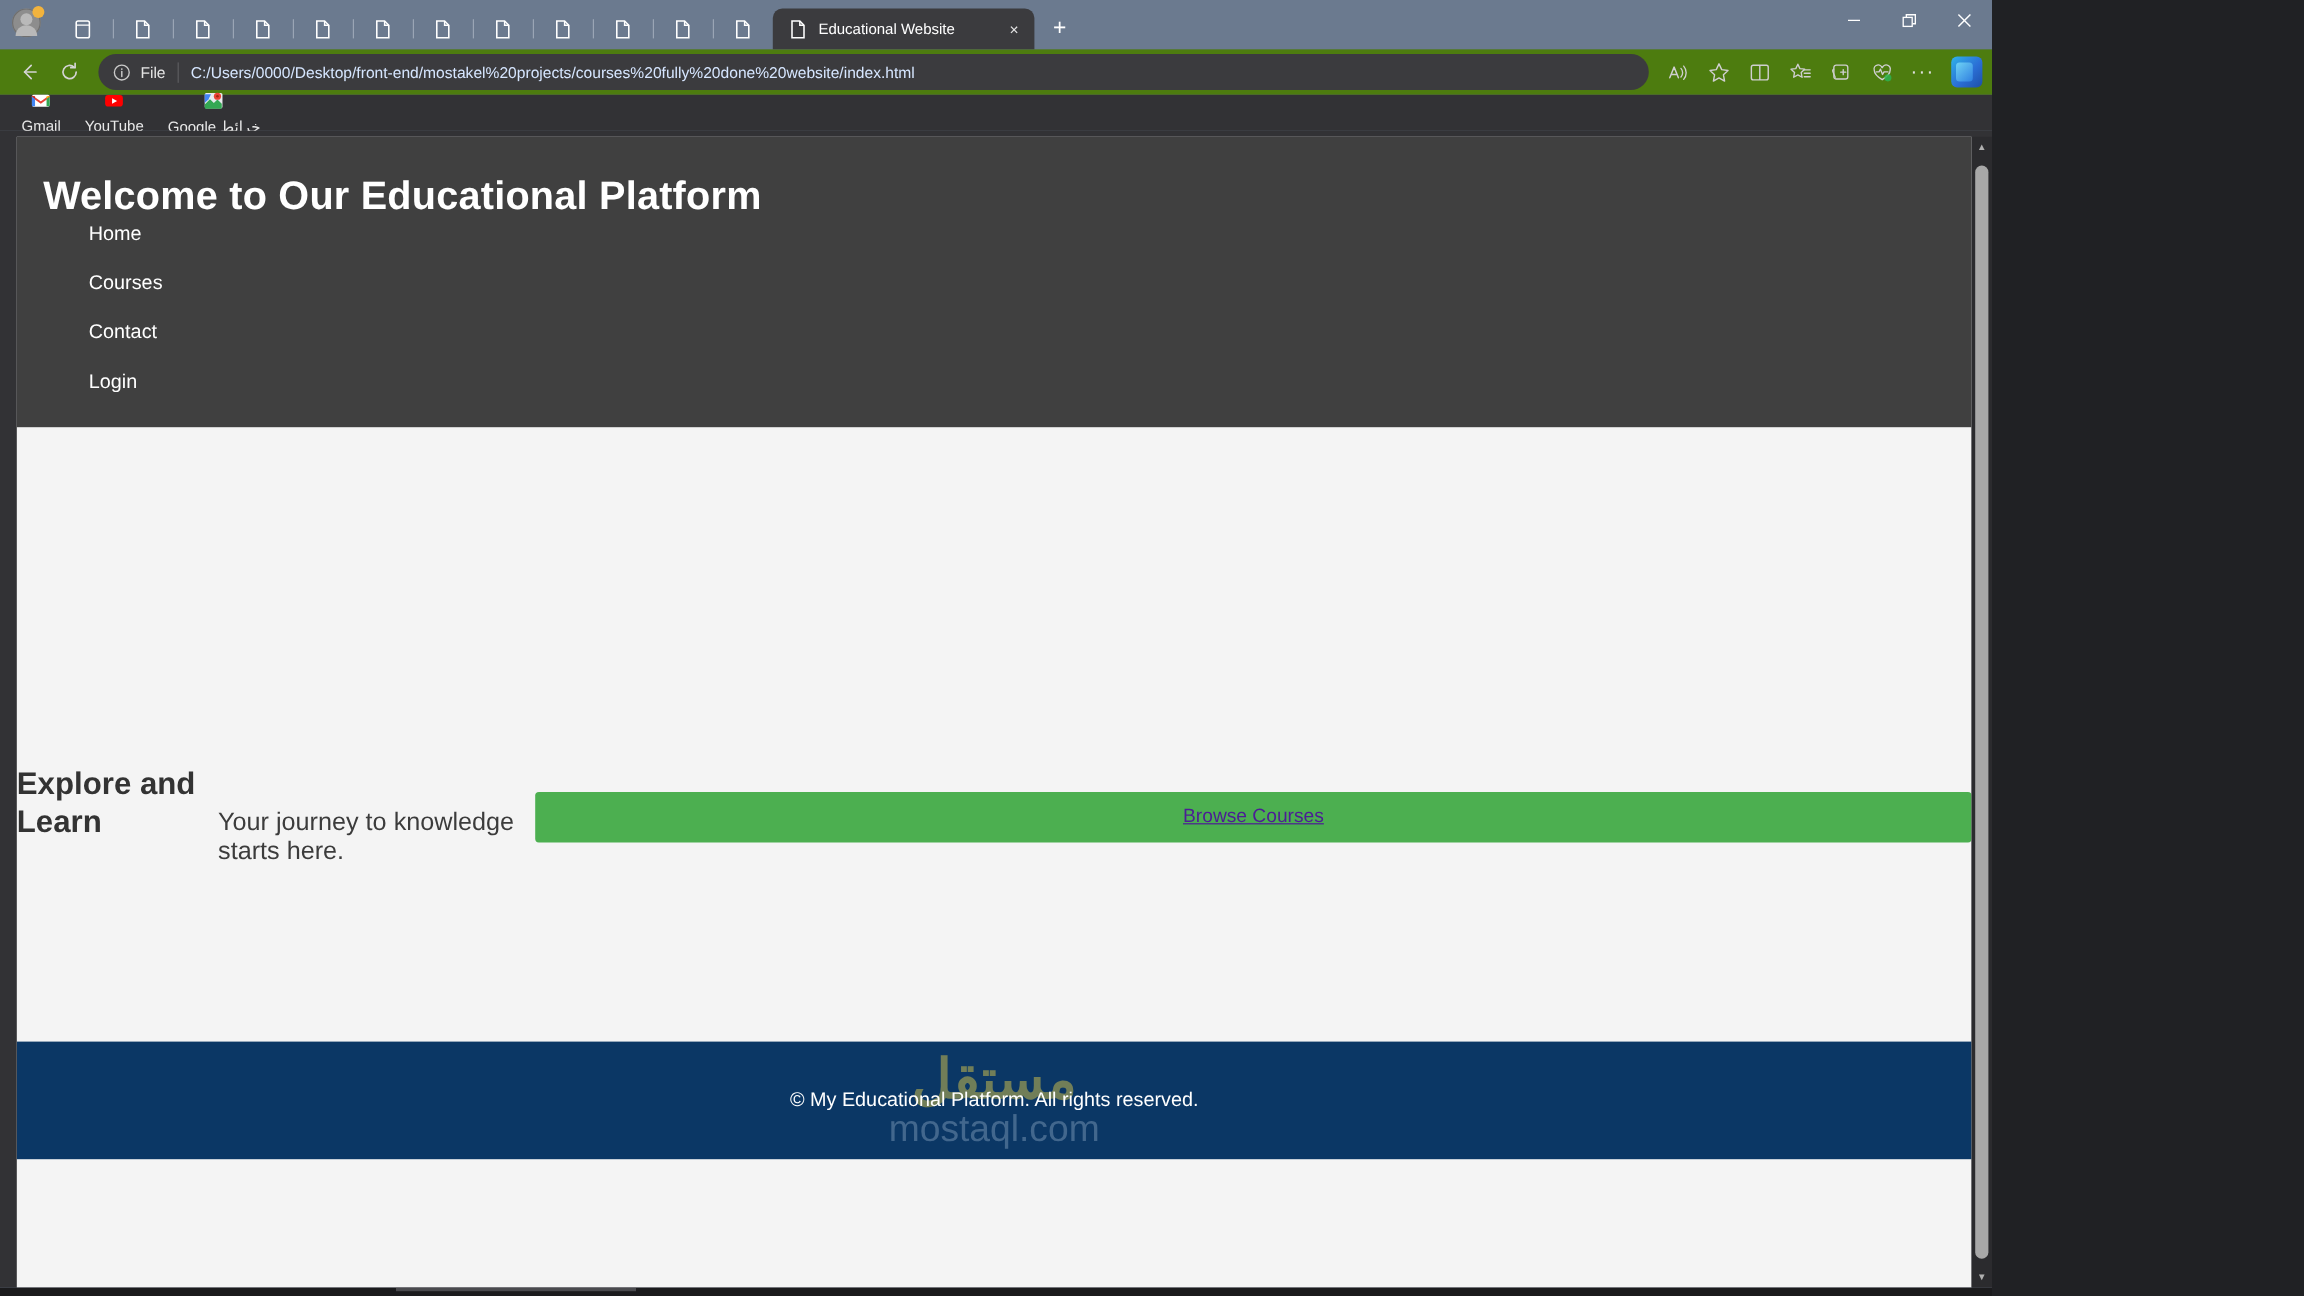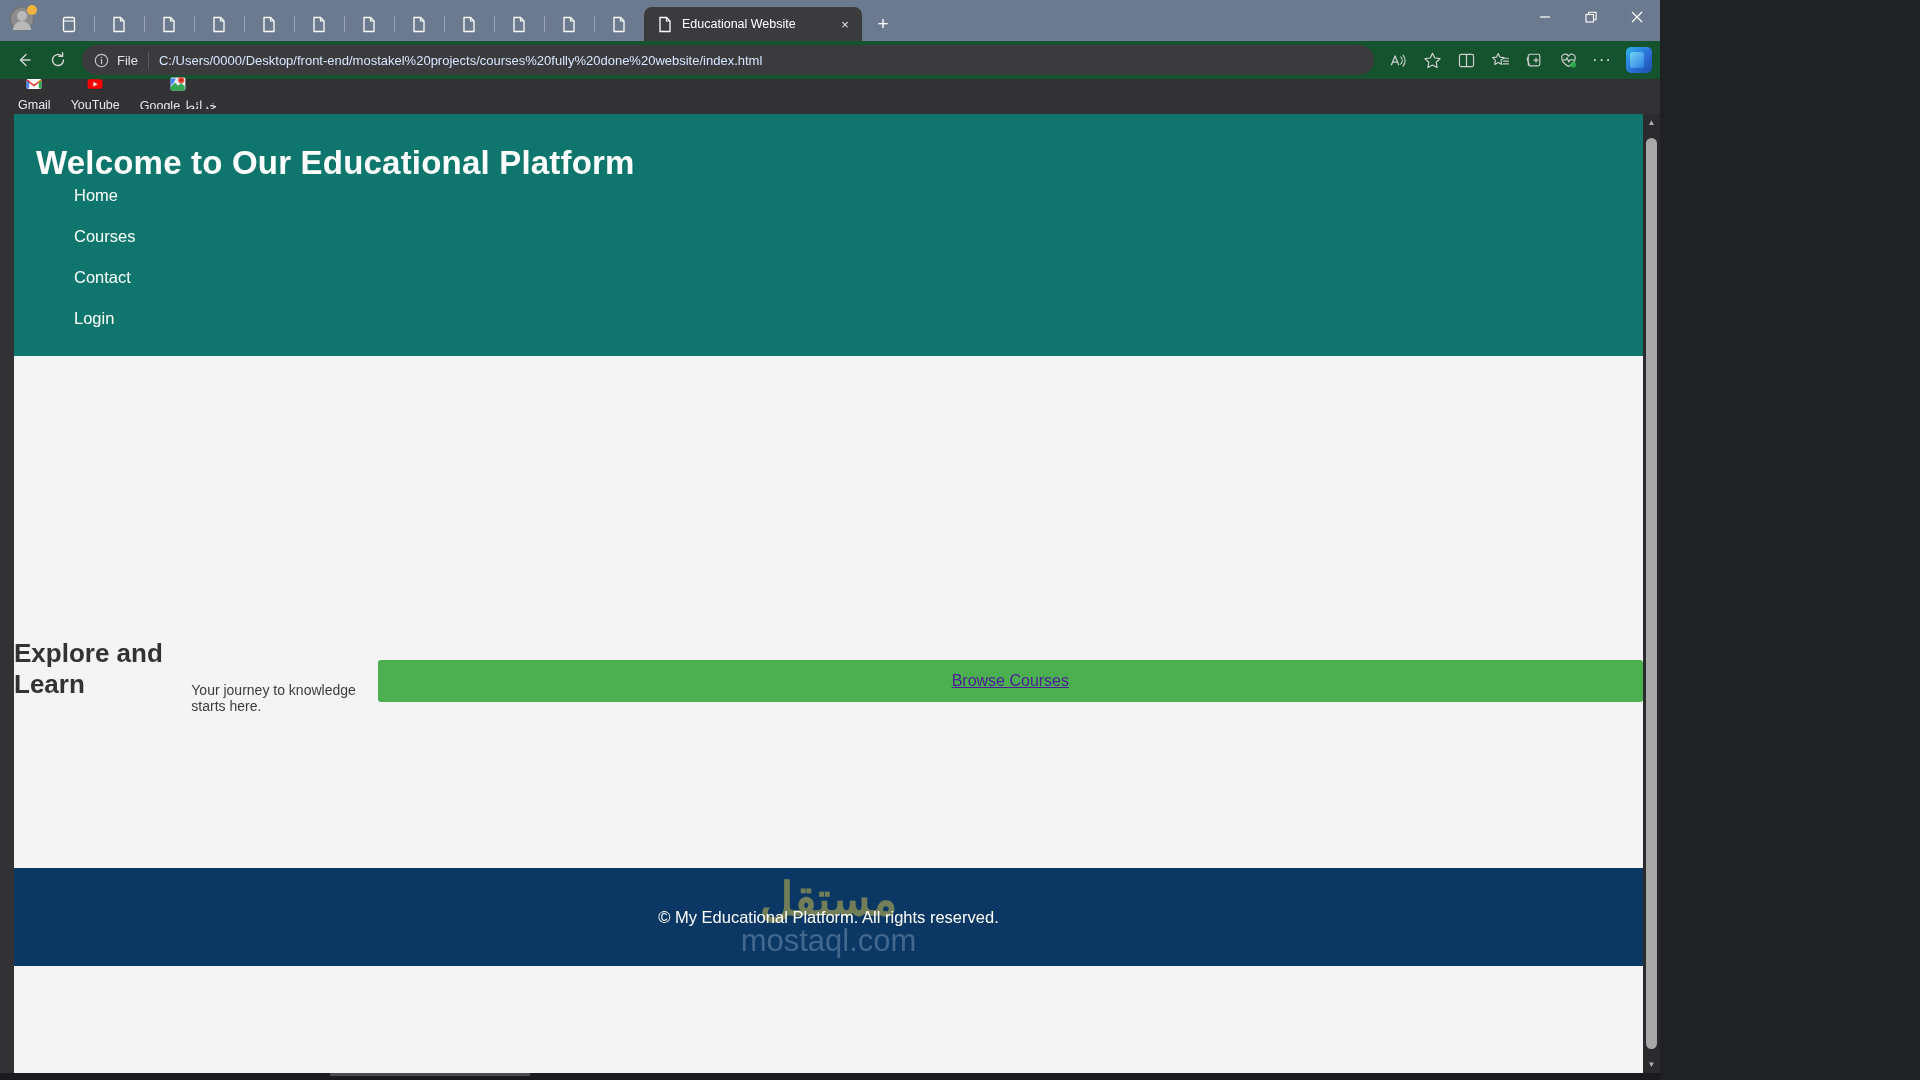--- a/index.html
+++ b/index.html
@@ -65,21 +65,21 @@
   .doc-ico { width:14px; height:17px; flex:none; }
   .newtab {
     width: 30px; height: 30px; margin-left:6px; margin-bottom:3px;
     display:flex; align-items:center; justify-content:center;
     color:#fff; font-size:19px; font-weight:300; line-height:1;
   }
   .wincontrols { display:flex; align-items:flex-start; height:41px; flex:none; }
   .wc { width:46px; height:34px; display:flex; align-items:center; justify-content:center; color:#fff; }
 
   .toolbar {
-    height: 38px; background:#14532d; display:flex; align-items:center; gap:2px;
+    height: 38px; background:#4d7c0f; display:flex; align-items:center; gap:2px;
     padding: 0 8px; flex:none;
   }
   .tb-btn {
     width:32px; height:30px; display:flex; align-items:center; justify-content:center;
     border-radius:5px; color:#cfcfcf;
   }
   .omnibox {
     flex:1; height:30px; margin:0 6px; background:#3b3b3e; border-radius:15px;
     display:flex; align-items:center; padding:0 12px; gap:8px; min-width:0;
   }
@@ -121,36 +121,36 @@
   .sc-arrow {
     height:17px; display:flex; align-items:center; justify-content:center;
     color:#b0b0b0; font-size:8px;
   }
   .sc-thumb {
     position:absolute; left:3px; right:3px; top:24px; bottom:24px;
     background:#a8a8a8; border-radius:6px;
   }
 
   .site-header {
-    background:#0f766e; padding: 30px 0 28px 0;
+    background:#404040; padding: 30px 0 28px 0;
   }
   .site-title {
     color:#fff; font-size:33px; font-weight:bold; padding-left:22px; letter-spacing:0.2px;
   }
   .site-nav { display:flex; gap:22px; padding-left:60px; margin-top:4px;flex-direction:column; }
   .nav-link {
     color:#fff; font-size:16.5px; text-decoration:none;
   }
 
   .main {
     height: 512px; display:flex; flex-direction:row; align-items:center;
     justify-content:flex-start; padding-top: 114px;
   }
   .main-h2 { color:#333; font-size:26px; font-weight:bold; }
-  .main-p { color:#3c3c3c; font-size:14px; margin-top: 58px; }
+  .main-p { color:#3c3c3c; font-size:21px; margin-top: 58px; }
   .cta {
     display:block; width: 1619px; height:42px; margin-top: 24px;
     background:#4CAF50; color:#4c1d95; font-size:16px; text-decoration:underline;
     display:flex; align-items:center; justify-content:center; border-radius:3px;
   }
 
   .site-footer {
     background:#0b3765; height: 98px; display:flex; align-items:center;
     justify-content:center; position:relative;
   }

